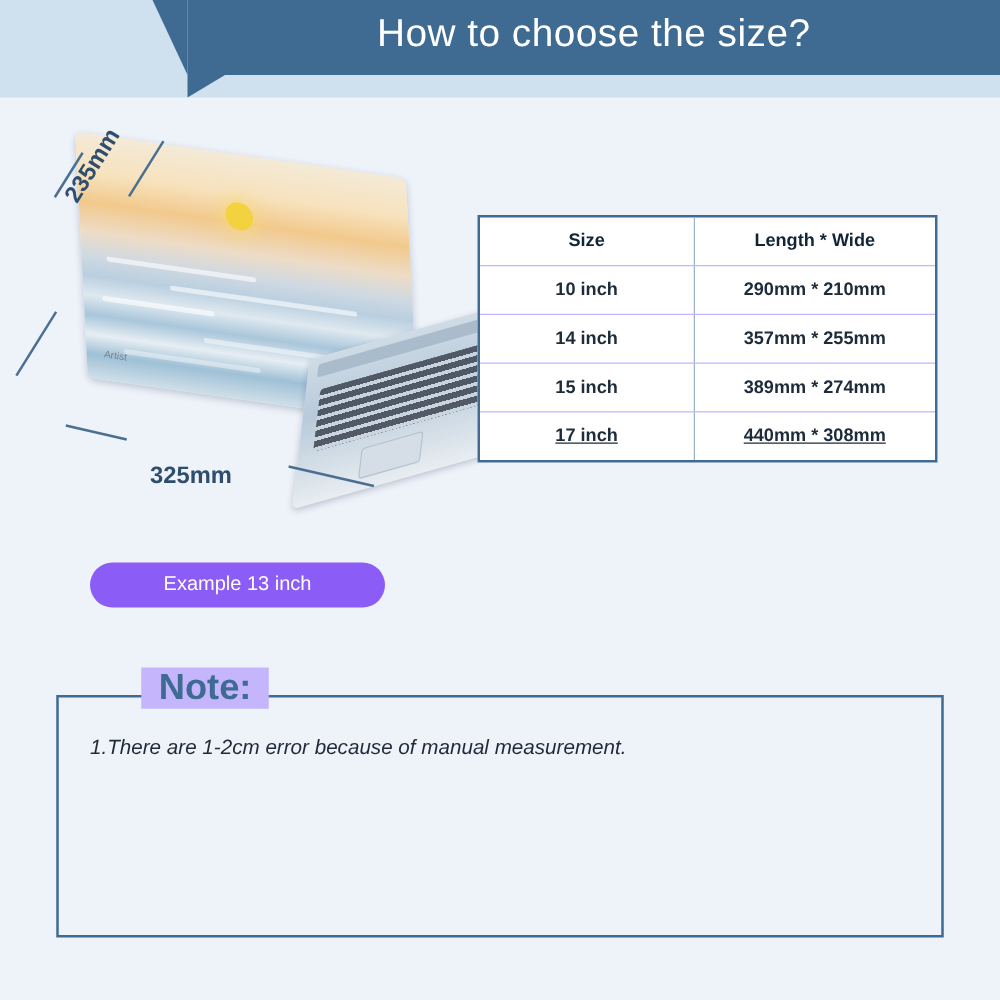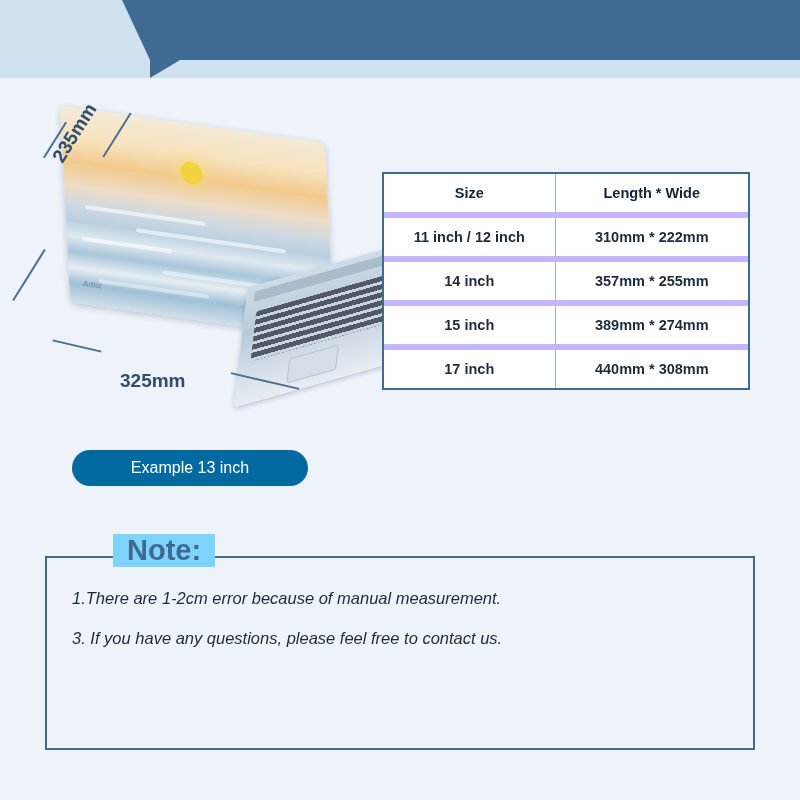--- a/index.html
+++ b/index.html
@@ -195,21 +195,21 @@
   }
 
   
   .example-pill {
     position: absolute;
     top: 450px;
     left: 72px;
     width: 236px;
     height: 36px;
     border-radius: 18px;
-    background: #0369a1;
+    background: #8b5cf6;
     color: #ffffff;
     font-size: 16px;
     display: flex;
     align-items: center;
     justify-content: center;
   }
 
   
   .table-wrap {
     position: absolute;
@@ -218,49 +218,49 @@
     width: 368px;
     border: 2px solid #3f6b93;
     background: #ffffff;
     box-sizing: border-box;
   }
   table {
     border-collapse: collapse;
     width: 100%;
   }
   th, td {
-    border-bottom: 6px solid #c4b5fd;
+    border-bottom: 1px solid #c4b5fd;
     border-right: 1px solid #9ab3c9;
     font-size: 14.5px;
     font-weight: bold;
     color: #1d2b3a;
     text-align: center;
     padding: 8px 4px;
     height: 22px;
   }
   th:last-child, td:last-child { border-right: none; }
-  tr:last-child td { border-bottom: none; }
+  tr:last-child td { border-bottom: none; text-decoration: underline; }
   th { color: #122536; }
   .col-a { width: 47%; }
 
   
   .note-box {
     position: absolute;
     top: 556px;
     left: 45px;
     width: 710px;
     height: 194px;
     border: 2px solid #3f6b93;
     box-sizing: border-box;
   }
   .note-title {
     position: absolute;
     top: 534px;
     left: 113px;
-    background: #7dd3fc;
+    background: #c4b5fd;
     padding: 0 14px;
     font-size: 29px;
     font-weight: bold;
     color: #3f6b93;
   }
   .note-list {
     position: absolute;
     top: 585px;
     left: 72px;
     width: 640px;
@@ -272,20 +272,21 @@
   .note-item { margin-bottom: 14px; }
 </style>
 </head>
 <body>
 
 <div class="header">
   <div class="header-band-light"></div>
   <div class="header-notch"></div>
   <div class="header-band-dark"></div>
   <div class="header-notch2"></div>
+  <div class="header-title">How to choose the size?</div>
 </div>
 
 <div class="laptop-area">
   <div class="lid">
     <div class="sun"></div>
     <div class="streak s1"></div>
     <div class="streak s2"></div>
     <div class="streak s3"></div>
     <div class="streak s4"></div>
     <div class="streak s5"></div>
@@ -312,22 +313,22 @@
 <div class="table-wrap">
   <table>
     <thead>
       <tr>
         <th class="col-a">Size</th>
         <th>Length * Wide</th>
       </tr>
     </thead>
     <tbody>
       <tr>
-        <td class="col-a">11 inch / 12 inch</td>
-        <td>310mm * 222mm</td>
+        <td class="col-a">10 inch</td>
+        <td>290mm * 210mm</td>
       </tr>
       <tr>
         <td class="col-a">14 inch</td>
         <td>357mm * 255mm</td>
       </tr>
       <tr>
         <td class="col-a">15 inch</td>
         <td>389mm * 274mm</td>
       </tr>
       <tr>
@@ -335,14 +336,13 @@
         <td>440mm * 308mm</td>
       </tr>
     </tbody>
   </table>
 </div>
 
 <div class="note-box"></div>
 <div class="note-title">Note:</div>
 <div class="note-list">
   <div class="note-item">1.There are 1-2cm error because of manual measurement.</div>
-  <div class="note-item">3. If you have any questions, please feel free to contact us.</div>
 </div>
 
 </body></html>

